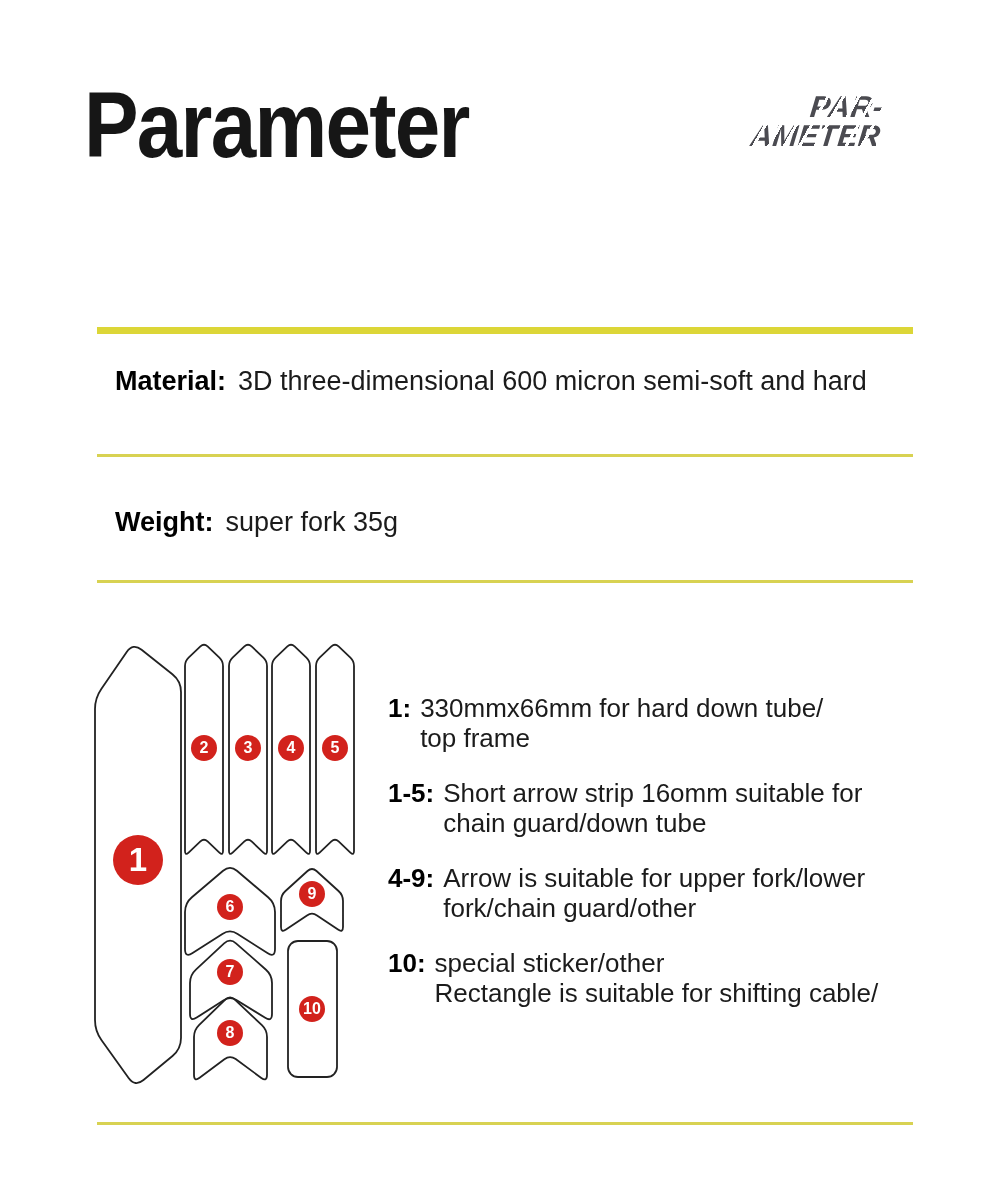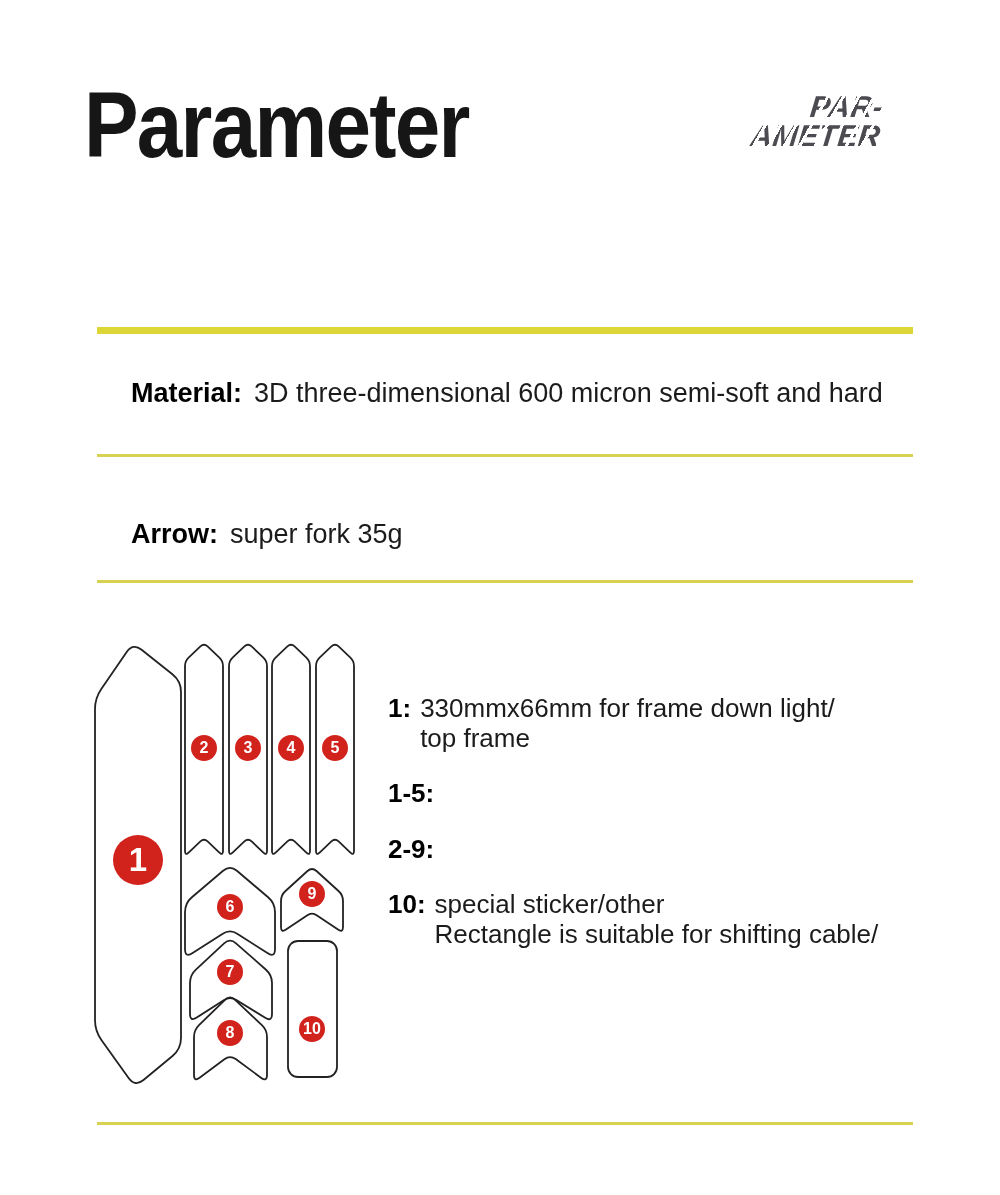--- a/index.html
+++ b/index.html
@@ -24,21 +24,21 @@
     pointer-events:none;
   }
   
   .rule{position:absolute;left:97px;width:816px;background:#dcd637;}
   .rule.thick{top:327px;height:7px;}
   .rule.thin{height:3px;background:#d8d252;}
   .rule.r2{top:454px;}
   .rule.r3{top:580px;}
   .rule.r4{top:1122px;}
   
-  .spec{position:absolute;left:131px;display:flex;gap:12px;font-size:27px;line-height:37px;color:#1b1b1b;margin-top:12px;}
+  .spec{position:absolute;left:115px;display:flex;gap:12px;font-size:27px;line-height:37px;color:#1b1b1b;}
   .spec .label{font-weight:700;color:#000;white-space:nowrap;}
   .spec .lines span{display:block;white-space:nowrap;}
   .material{top:363px;}
   .weight{top:504px;}
   
   .diagram{position:absolute;left:90px;top:635px;width:300px;height:470px;}
   .diagram svg{position:absolute;left:0;top:0;}
   .badge{
     position:absolute;background:#d2221c;color:#fff;border-radius:50%;
     display:flex;align-items:center;justify-content:center;font-weight:700;
@@ -47,21 +47,21 @@
   .badge-sm{width:26px;height:26px;font-size:16px;}
   .b1{left:23px;top:200px;}
   .b2{left:101px;top:100px;}
   .b3{left:145px;top:100px;}
   .b4{left:188px;top:100px;}
   .b5{left:232px;top:100px;}
   .b6{left:127px;top:259px;}
   .b7{left:127px;top:324px;}
   .b8{left:127px;top:385px;}
   .b9{left:209px;top:246px;}
-  .b10{left:209px;top:361px;margin-top:20px;}
+  .b10{left:209px;top:361px;}
   
   .legend{position:absolute;left:388px;top:694px;width:600px;display:flex;flex-direction:column;gap:26px;}
   .legend .item{display:flex;font-size:26px;line-height:29.5px;color:#1b1b1b;}
   .legend .prefix{font-weight:700;color:#000;margin-right:9px;white-space:nowrap;}
   .legend .txt span{display:block;white-space:nowrap;}
 </style>
 </head>
 <body>
 
 <div class="title">Parameter</div>
@@ -76,21 +76,21 @@
 <div class="rule thin r4"></div>
 
 <div class="spec material">
   <span class="label">Material:</span>
   <span class="lines">
     <span>3D three-dimensional 600 micron semi-soft and hard</span>
   </span>
 </div>
 
 <div class="spec weight">
-  <span class="label">Arrow:</span>
+  <span class="label">Weight:</span>
   <span>super fork 35g</span>
 </div>
 
 <div class="diagram">
   <svg width="300" height="470" viewBox="0 0 300 470">
     <g fill="none" stroke="#222222" stroke-width="1.8" stroke-linejoin="round" stroke-linecap="round">
       <path d="M36.7 17.1 Q43 8 51.6 14.8 L82.4 39.2 Q91 46 91.0 57.0 L91.0 403.0 Q91 414 82.5 421.0 L53.5 445.0 Q45 452 38.6 443.0 L11.4 405.0 Q5 396 5.0 385.0 L5.0 74.0 Q5 63 11.3 53.9 Z"></path>
       <path d="M110.4 11.4 Q114 8 117.6 11.4 L129.4 22.6 Q133 26 133.0 31.0 L133.0 216.0 Q133 221 129.4 217.6 L117.6 206.4 Q114 203 110.4 206.4 L98.6 217.6 Q95 221 95.0 216.0 L95.0 31.0 Q95 26 98.6 22.6 Z"></path>
       <path d="M154.4 11.4 Q158 8 161.6 11.4 L173.4 22.6 Q177 26 177.0 31.0 L177.0 216.0 Q177 221 173.4 217.6 L161.6 206.4 Q158 203 154.4 206.4 L142.6 217.6 Q139 221 139.0 216.0 L139.0 31.0 Q139 26 142.6 22.6 Z"></path>
       <path d="M197.4 11.4 Q201 8 204.6 11.4 L216.4 22.6 Q220 26 220.0 31.0 L220.0 216.0 Q220 221 216.4 217.6 L204.6 206.4 Q201 203 197.4 206.4 L185.6 217.6 Q182 221 182.0 216.0 L182.0 31.0 Q182 26 185.6 22.6 Z"></path>
@@ -111,29 +111,37 @@
   <div class="badge badge-sm b7">7</div>
   <div class="badge badge-sm b8">8</div>
   <div class="badge badge-sm b9">9</div>
   <div class="badge badge-sm b10">10</div>
 </div>
 
 <div class="legend">
   <div class="item">
     <span class="prefix">1:</span>
     <span class="txt">
-      <span>330mmx66mm for frame down light/</span>
+      <span>330mmx66mm for hard down tube/</span>
       <span>top frame</span>
     </span>
   </div>
   <div class="item">
     <span class="prefix">1-5:</span>
+    <span class="txt">
+      <span>Short arrow strip 16omm suitable for</span>
+      <span>chain guard/down tube</span>
+    </span>
   </div>
   <div class="item">
-    <span class="prefix">2-9:</span>
+    <span class="prefix">4-9:</span>
+    <span class="txt">
+      <span>Arrow is suitable for upper fork/lower</span>
+      <span>fork/chain guard/other</span>
+    </span>
   </div>
   <div class="item">
     <span class="prefix">10:</span>
     <span class="txt">
       <span>special sticker/other</span>
       <span>Rectangle is suitable for shifting cable/</span>
     </span>
   </div>
 </div>
 

